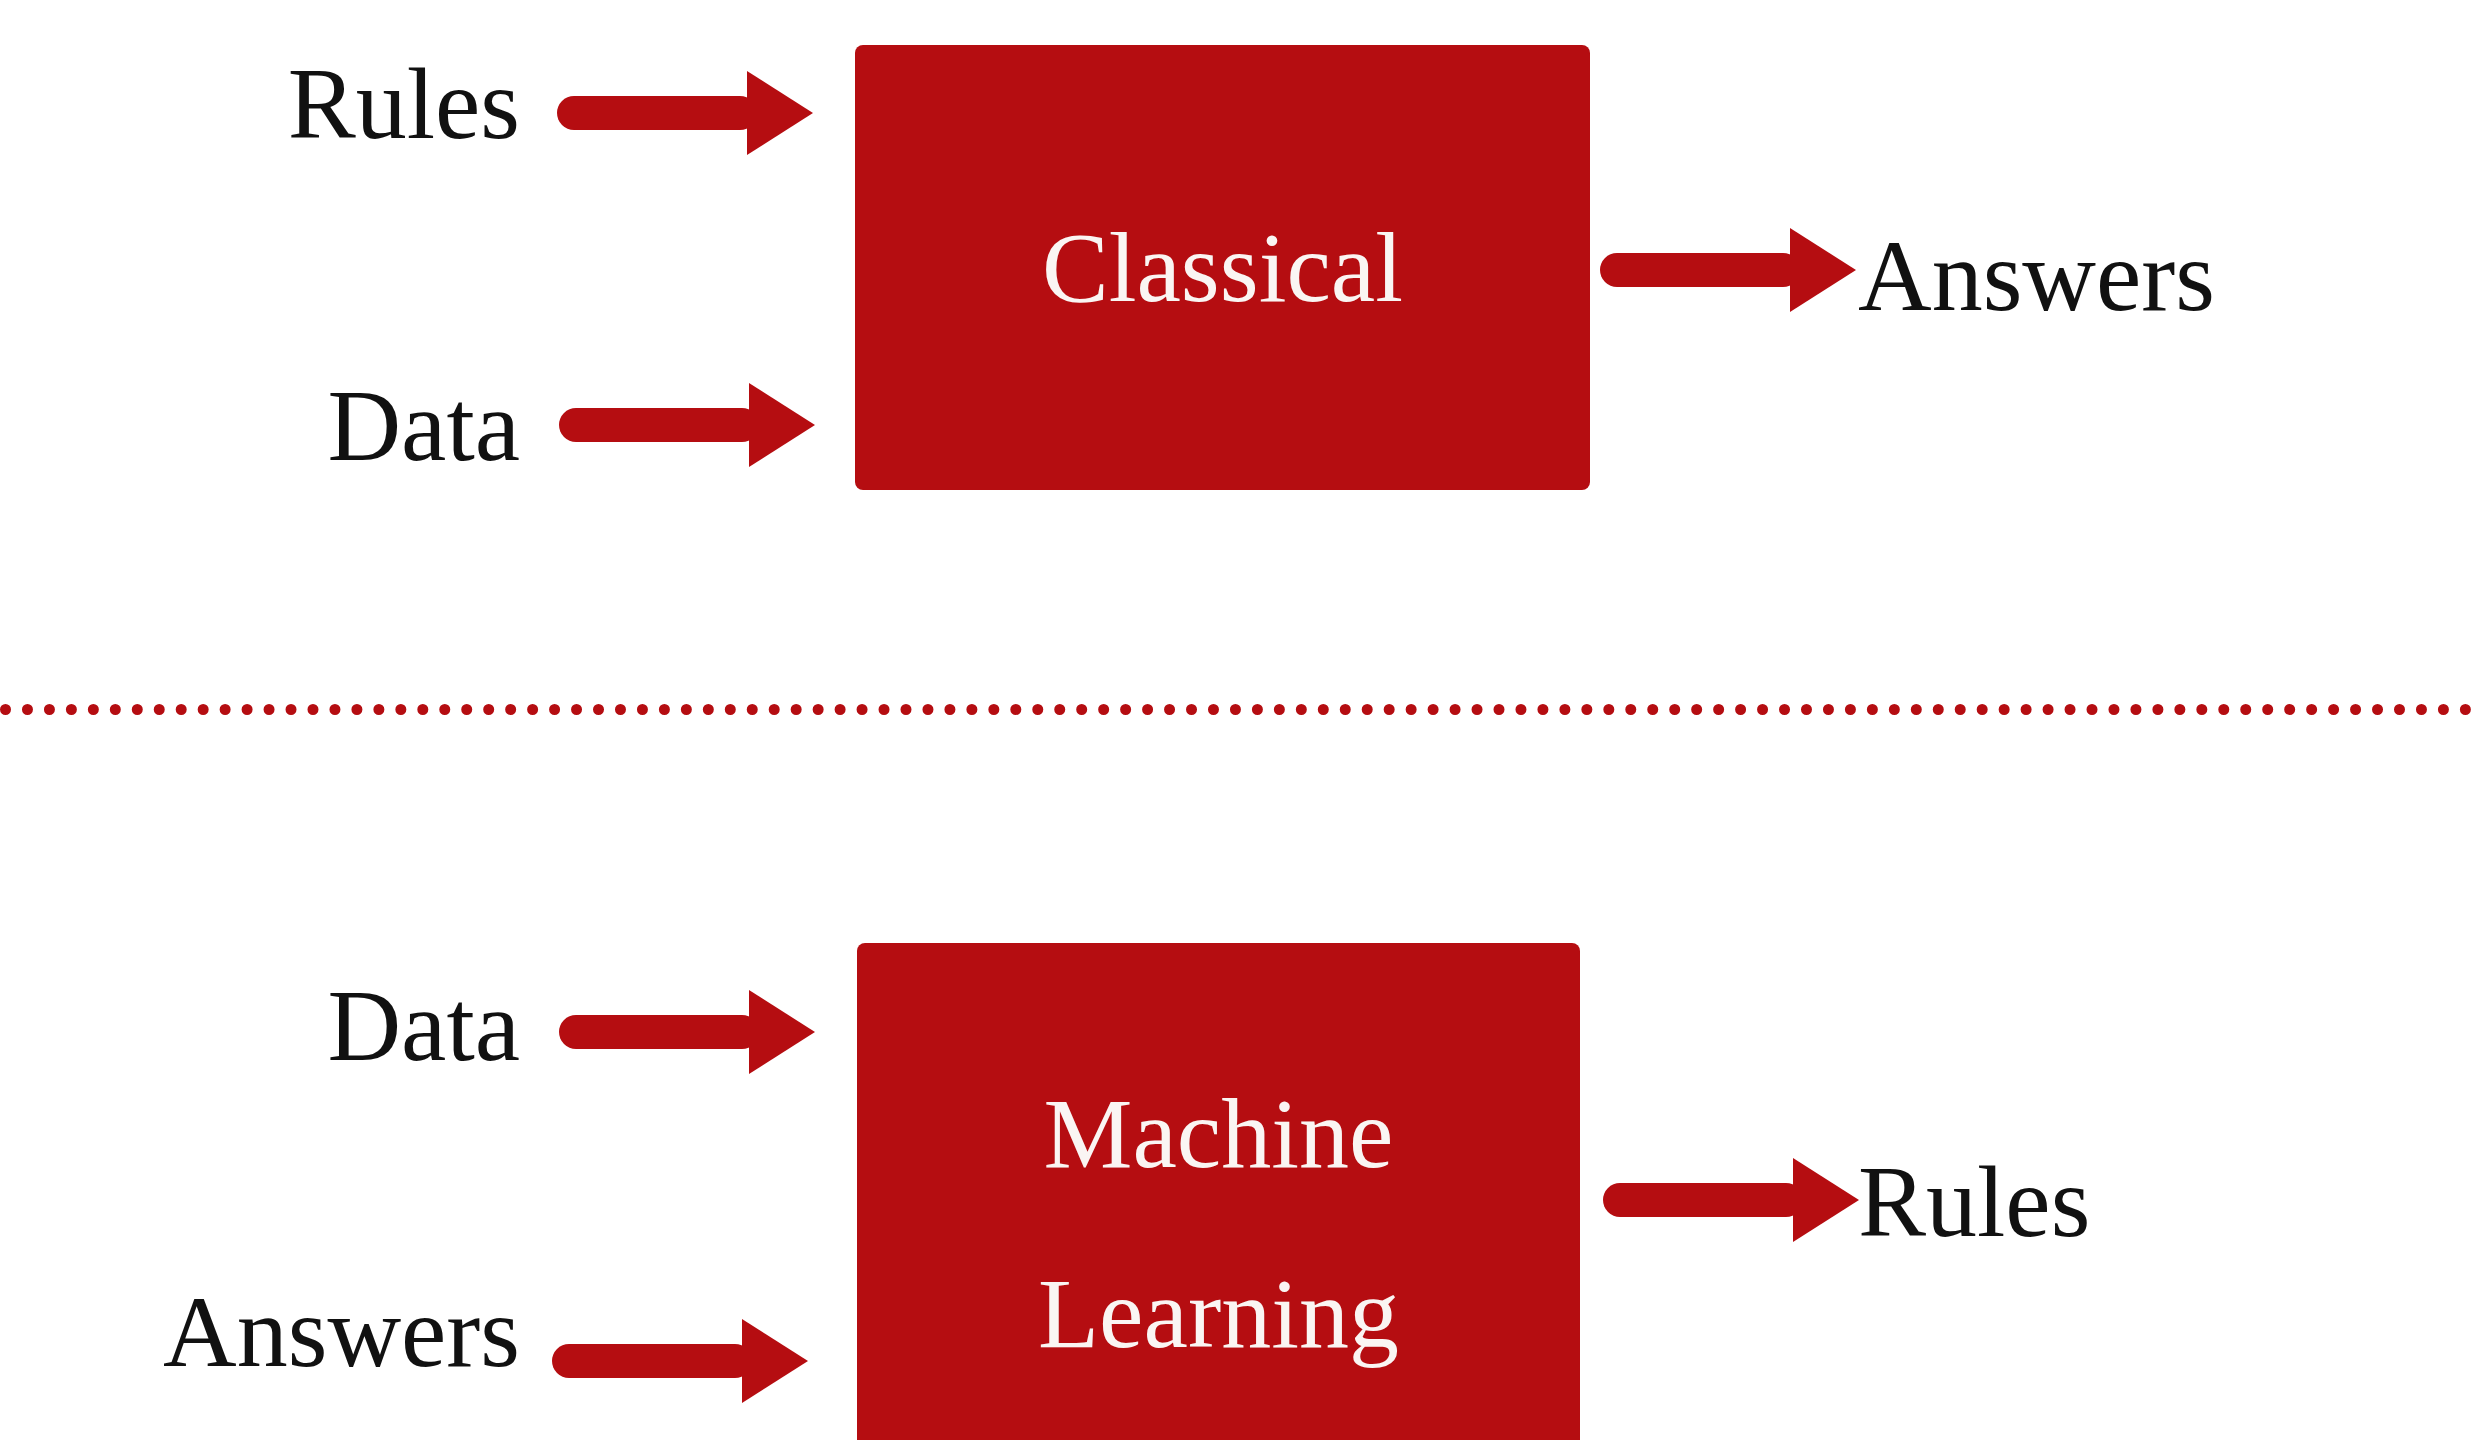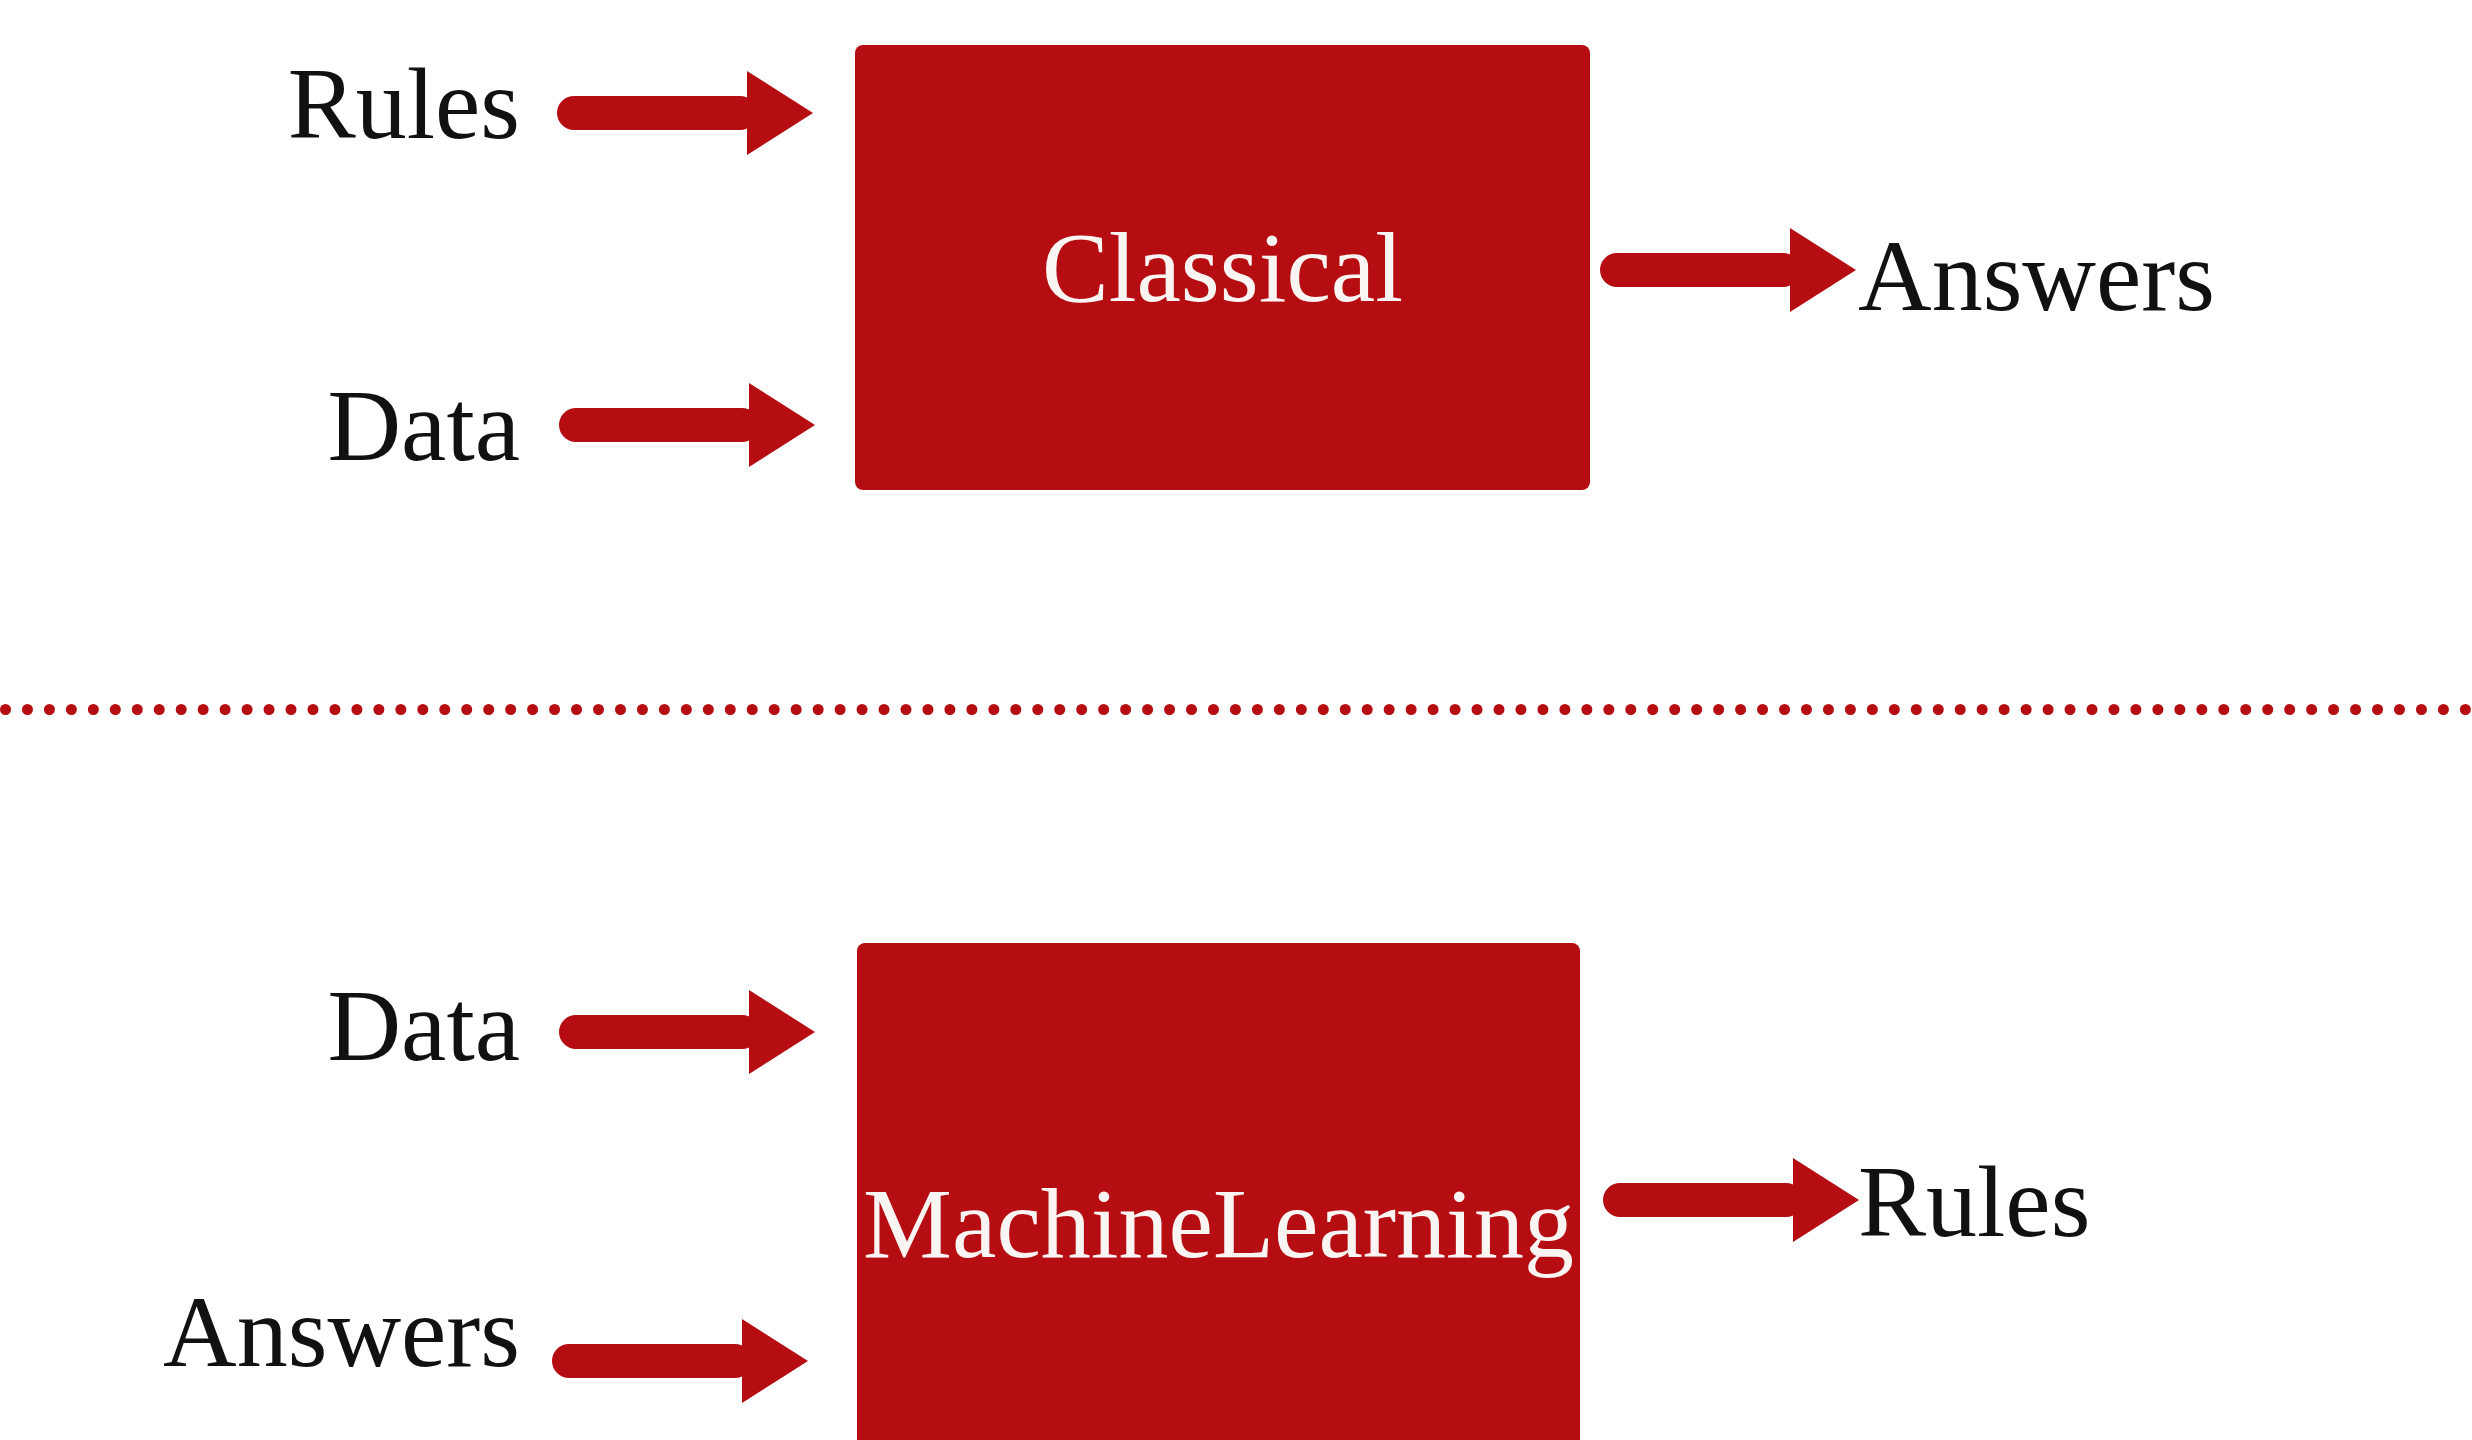--- a/index.html
+++ b/index.html
@@ -31,20 +31,21 @@
   .output-label{
     left:1858px;
     text-align:left;
   }
   
   .process-box{
     position:absolute;
     background:var(--accent-red,#b50d11);
     border-radius:8px;
     display:flex;
+    flex-direction:column;
     justify-content:center;
     align-items:center;
     color:var(--box-text,#faf5f3);
     font-size:100px;
   }
   .box-line{
     line-height:1.8;
     white-space:nowrap;
   }
   

